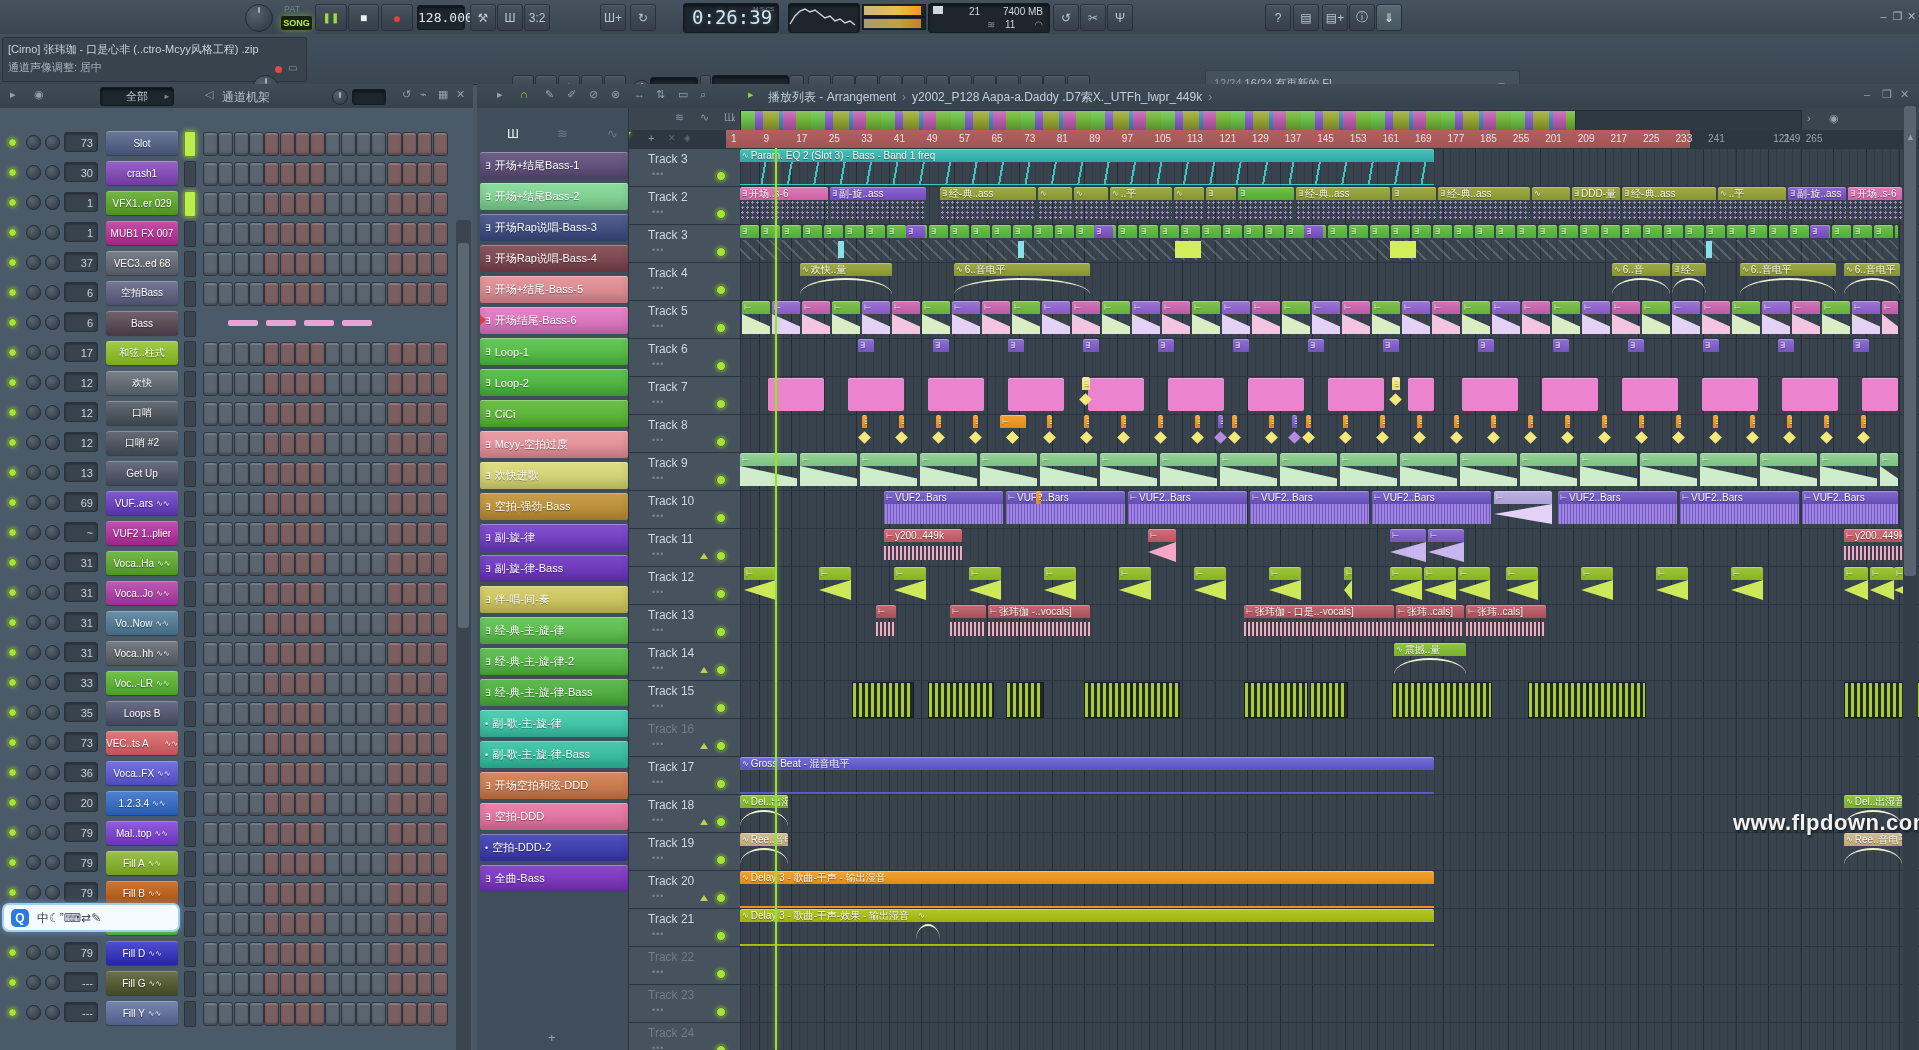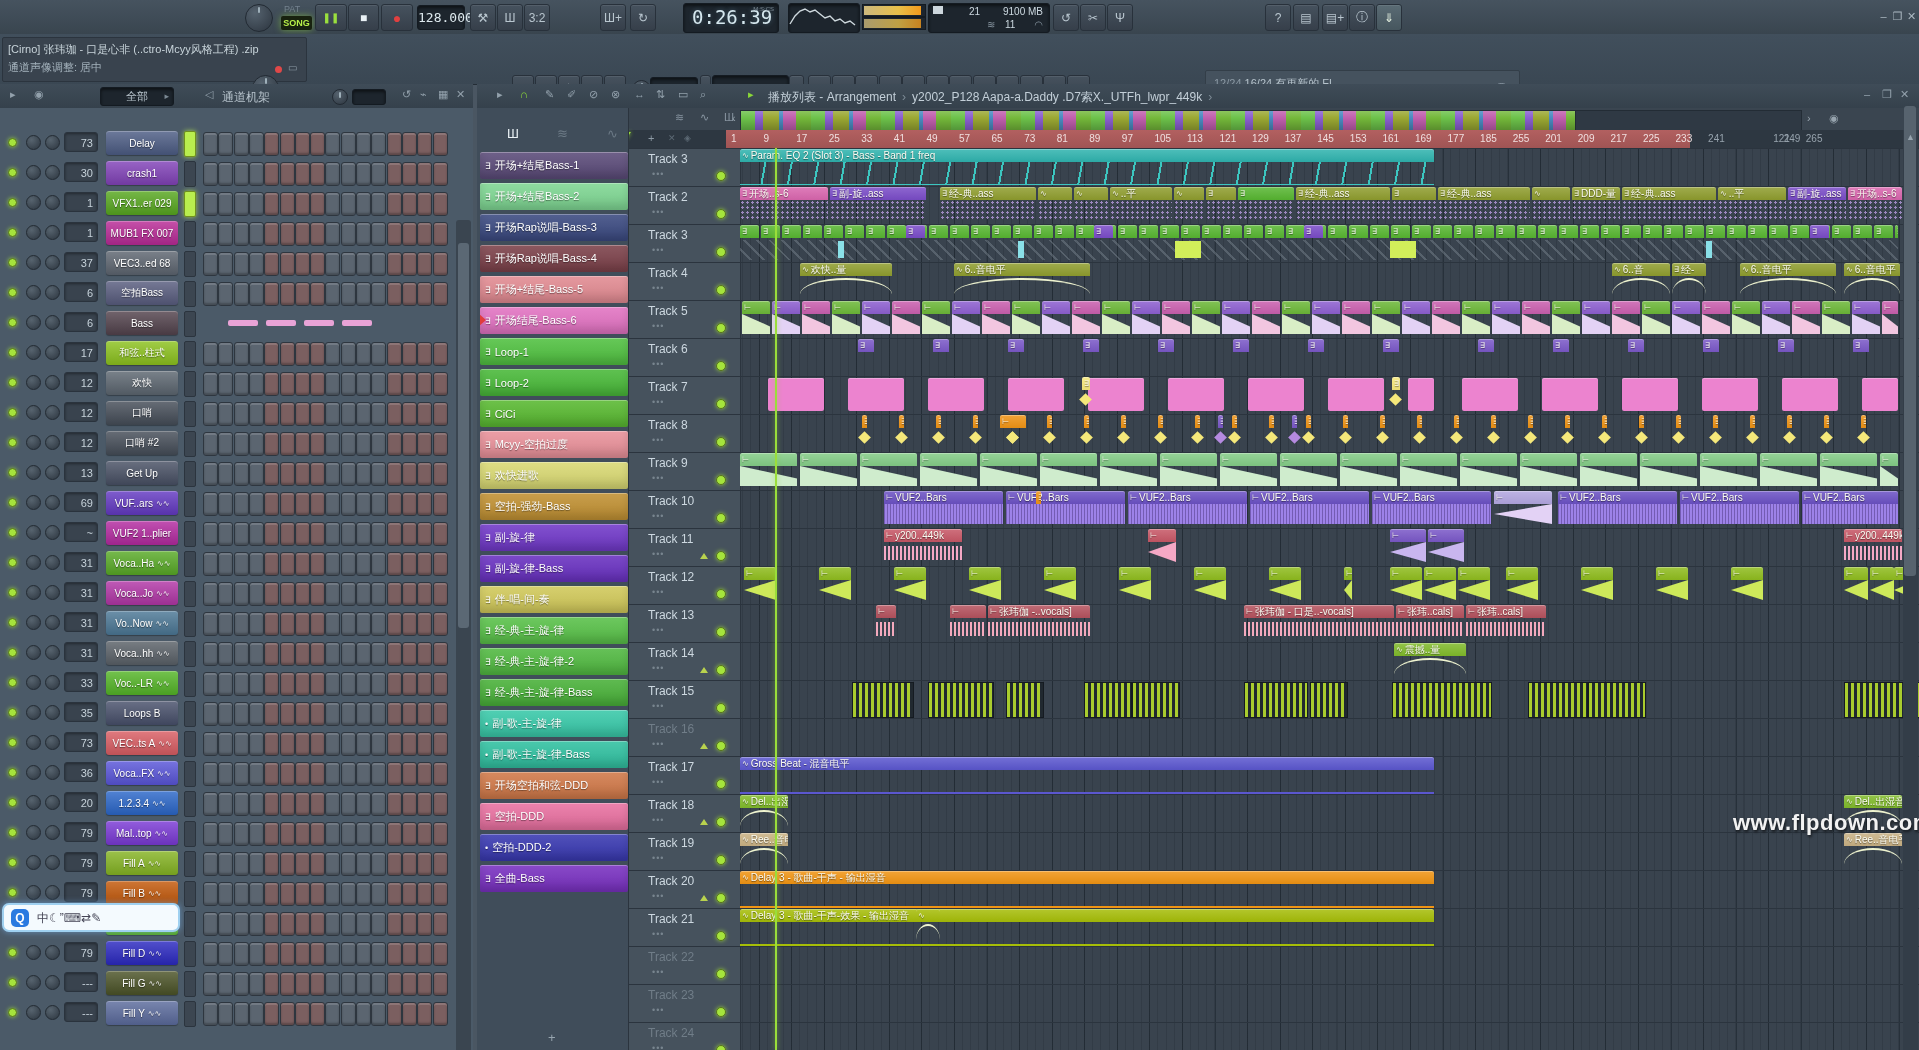--- a/index.html
+++ b/index.html
@@ -188,21 +188,21 @@
           <div class="meter-fill"></div>
         </div>
       <div class="meter-bar" style="top:13px;">
           <div class="meter-fill" style="opacity:.8;"></div>
         </div>
     </div>
     <div id="cpu-panel" class="abs inset">
       <div class="r1">
           <span style="position:absolute;left:4px;top:0;width:10px;height:8px;background:#cdd7dd;"></span>
         <span style="position:absolute;left:40px;">21</span>
-        <span style="position:absolute;right:4px;">9100 MB</span>
+        <span style="position:absolute;right:4px;">7400 MB</span>
         </div>
       <div class="r2">
           <span style="position:absolute;left:58px;color:#8795a0;">≋</span>
         <span style="position:absolute;left:76px;">11</span>
         <span style="position:absolute;right:4px;color:#8795a0;">◠</span>
         </div>
     </div>
   <div class="tbtn" style="position: absolute; left: 470px; top: 4px; width: 24px; height: 25px;">⚒</div>
       <div class="tbtn" style="position: absolute; left: 497px; top: 4px; width: 24px; height: 25px;">Ш</div>
       <div class="tbtn" style="position: absolute; left: 524px; top: 4px; width: 24px; height: 25px;">3:2</div>
@@ -283,21 +283,21 @@
       <div class="inset" style="position:absolute;left:352px;top:5px;width:32px;height:14px;"></div>
       <span id="rack-tb-icons"></span>
     <span class="tb-icon" style="left: 402px;">↺</span><span class="tb-icon" style="left: 420px;">⌁</span><span class="tb-icon" style="left: 438px;">▦</span><span class="tb-icon" style="left: 456px;">✕</span></div>
     <div id="rack-body">
       <div id="channels">
           <div class="cled" style="position: absolute; left: 8px; top: 30px;"></div>
           <div class="cknob" style="position: absolute; left: 26px; top: 27px;"></div>
           <div class="cknob" style="position: absolute; left: 45px; top: 27px;"></div>
           <div class="cnum" style="position: absolute; left: 64px; top: 24px;">73</div>
           <div class="cname" style="position: absolute; left: 106px; top: 23px; background: linear-gradient(rgba(255, 255, 255, 0.18), rgba(0, 0, 0, 0.12)), rgb(76, 92, 132);">
-            <span>Delay</span>
+            <span>Slot</span>
           </div>
           <div class="csel on" style="position: absolute; left: 184px; top: 23px;"></div>
           <div class="step" style="position: absolute; left: 203px; top: 24px; background: rgb(91, 101, 112);"></div>
           <div class="step" style="position: absolute; left: 218.3px; top: 24px; background: rgb(91, 101, 112);"></div>
           <div class="step" style="position: absolute; left: 233.6px; top: 24px; background: rgb(91, 101, 112);"></div>
           <div class="step" style="position: absolute; left: 248.9px; top: 24px; background: rgb(91, 101, 112);"></div>
           <div class="step" style="position: absolute; left: 264.2px; top: 24px; background: rgb(123, 95, 96);"></div>
           <div class="step" style="position: absolute; left: 279.5px; top: 24px; background: rgb(123, 95, 96);"></div>
           <div class="step" style="position: absolute; left: 294.8px; top: 24px; background: rgb(123, 95, 96);"></div>
           <div class="step" style="position: absolute; left: 310.1px; top: 24px; background: rgb(123, 95, 96);"></div>
@@ -756,21 +756,21 @@
           <div class="step" style="position: absolute; left: 356px; top: 594px; background: rgb(91, 101, 112);"></div>
           <div class="step" style="position: absolute; left: 371.3px; top: 594px; background: rgb(91, 101, 112);"></div>
           <div class="step" style="position: absolute; left: 386.6px; top: 594px; background: rgb(123, 95, 96);"></div>
           <div class="step" style="position: absolute; left: 401.9px; top: 594px; background: rgb(123, 95, 96);"></div>
           <div class="step" style="position: absolute; left: 417.2px; top: 594px; background: rgb(123, 95, 96);"></div>
           <div class="step" style="position: absolute; left: 432.5px; top: 594px; background: rgb(123, 95, 96);"></div>
           <div class="cled" style="position: absolute; left: 8px; top: 630px;"></div>
           <div class="cknob" style="position: absolute; left: 26px; top: 627px;"></div>
           <div class="cknob" style="position: absolute; left: 45px; top: 627px;"></div>
           <div class="cnum" style="position: absolute; left: 64px; top: 624px;">73</div>
-          <div class="cname" style="position: absolute; left: 106px; top: 623px; background: linear-gradient(rgba(255, 255, 255, 0.18), rgba(0, 0, 0, 0.12)), rgb(217, 93, 99);">
+          <div class="cname" style="position: absolute; left: 106px; top: 623px; background: linear-gradient(rgba(255, 255, 255, 0.18), rgba(0, 0, 0, 0.12)), rgb(217, 93, 99); justify-content: space-between;">
             <span>VEC..ts A</span>
             <span class="cwave">∿∿</span>
           </div>
           <div class="csel" style="position: absolute; left: 184px; top: 623px;"></div>
           <div class="step" style="position: absolute; left: 203px; top: 624px; background: rgb(91, 101, 112);"></div>
           <div class="step" style="position: absolute; left: 218.3px; top: 624px; background: rgb(91, 101, 112);"></div>
           <div class="step" style="position: absolute; left: 233.6px; top: 624px; background: rgb(91, 101, 112);"></div>
           <div class="step" style="position: absolute; left: 248.9px; top: 624px; background: rgb(91, 101, 112);"></div>
           <div class="step" style="position: absolute; left: 264.2px; top: 624px; background: rgb(123, 95, 96);"></div>
           <div class="step" style="position: absolute; left: 279.5px; top: 624px; background: rgb(123, 95, 96);"></div>

